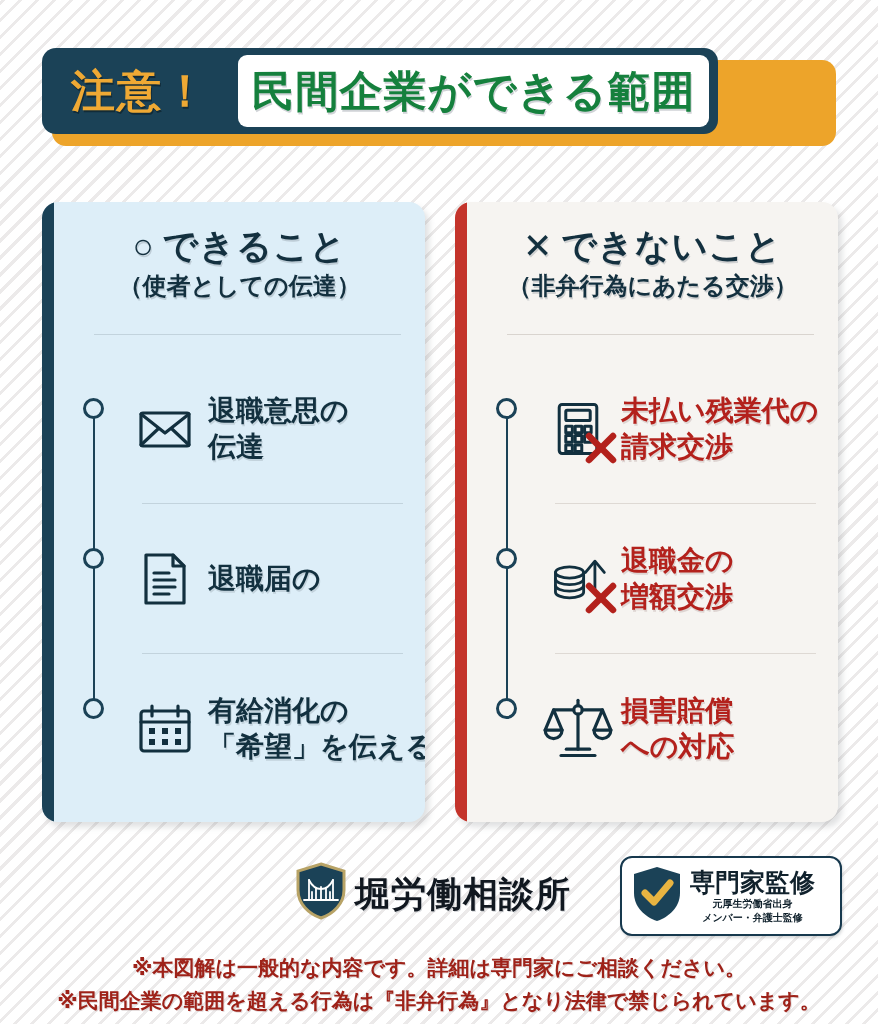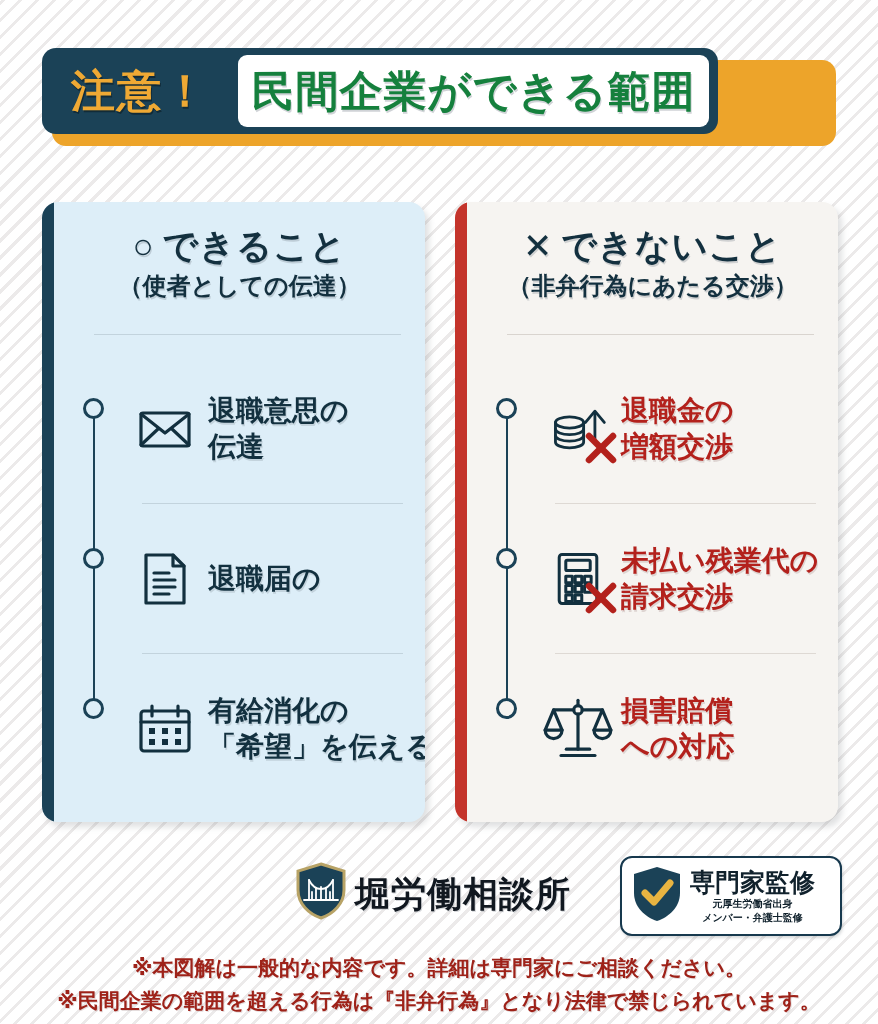--- a/index.html
+++ b/index.html
@@ -436,42 +436,20 @@
         <div class="timeline-line"></div>
         <div class="tl-dot tl-dot-1"></div>
         <div class="tl-dot tl-dot-2"></div>
         <div class="tl-dot tl-dot-3"></div>
       </div>
 
       <div class="rows">
 
         <div class="row">
           <div class="row-icon">
-            <svg width="62" height="62" viewBox="0 0 66 66" fill="none" stroke="#12303f" stroke-width="3" stroke-linejoin="round" stroke-linecap="round">
-              <ellipse cx="24" cy="26" rx="15" ry="6"></ellipse>
-              <path d="M9 26 V33 A15 6 0 0 0 39 33 V26"></path>
-              <path d="M9 33 V40 A15 6 0 0 0 39 40 V33"></path>
-              <path d="M9 40 V47 A15 6 0 0 0 39 47 V40"></path>
-              <path d="M51 44 V16"></path>
-              <path d="M41 26 L51 14 L61 26"></path>
-            </svg>
-            <svg class="x-overlay" viewBox="0 0 40 40" fill="none" stroke="#b3211c" stroke-width="6.5" stroke-linecap="round">
-              <path d="M8 8 L32 32"></path>
-              <path d="M32 8 L8 32"></path>
-            </svg>
-          </div>
-          <div class="row-text text-red">
-            <div>退職金の</div>
-            <div>増額交渉</div>
-          </div>
-          <div class="row-rule"></div>
-        </div>
-
-        <div class="row">
-          <div class="row-icon">
             <svg width="62" height="62" viewBox="0 0 66 66" fill="none" stroke="#12303f" stroke-width="3.2" stroke-linejoin="round" stroke-linecap="round">
               <rect x="13" y="7" width="40" height="52" rx="3"></rect>
               <rect x="20" y="13" width="26" height="11" rx="1.5"></rect>
               <g fill="none">
                 <rect x="20" y="30" width="7" height="7"></rect>
                 <rect x="30" y="30" width="7" height="7"></rect>
                 <rect x="40" y="30" width="7" height="7"></rect>
                 <rect x="20" y="40" width="7" height="7"></rect>
                 <rect x="30" y="40" width="7" height="7"></rect>
                 <rect x="40" y="40" width="7" height="7"></rect>
@@ -480,20 +458,42 @@
               </g>
             </svg>
             <svg class="x-overlay" viewBox="0 0 40 40" fill="none" stroke="#b3211c" stroke-width="6.5" stroke-linecap="round">
               <path d="M8 8 L32 32"></path>
               <path d="M32 8 L8 32"></path>
             </svg>
           </div>
           <div class="row-text text-red">
             <div>未払い残業代の</div>
             <div>請求交渉</div>
+          </div>
+          <div class="row-rule"></div>
+        </div>
+
+        <div class="row">
+          <div class="row-icon">
+            <svg width="62" height="62" viewBox="0 0 66 66" fill="none" stroke="#12303f" stroke-width="3" stroke-linejoin="round" stroke-linecap="round">
+              <ellipse cx="24" cy="26" rx="15" ry="6"></ellipse>
+              <path d="M9 26 V33 A15 6 0 0 0 39 33 V26"></path>
+              <path d="M9 33 V40 A15 6 0 0 0 39 40 V33"></path>
+              <path d="M9 40 V47 A15 6 0 0 0 39 47 V40"></path>
+              <path d="M51 44 V16"></path>
+              <path d="M41 26 L51 14 L61 26"></path>
+            </svg>
+            <svg class="x-overlay" viewBox="0 0 40 40" fill="none" stroke="#b3211c" stroke-width="6.5" stroke-linecap="round">
+              <path d="M8 8 L32 32"></path>
+              <path d="M32 8 L8 32"></path>
+            </svg>
+          </div>
+          <div class="row-text text-red">
+            <div>退職金の</div>
+            <div>増額交渉</div>
           </div>
           <div class="row-rule"></div>
         </div>
 
         <div class="row">
           <div class="row-icon">
             <svg width="70" height="70" viewBox="0 0 66 66" fill="none" stroke="#12303f" stroke-width="3" stroke-linejoin="round" stroke-linecap="round">
               <circle cx="33" cy="15" r="4"></circle>
               <path d="M33 19 V52"></path>
               <path d="M33 11 V6"></path>

